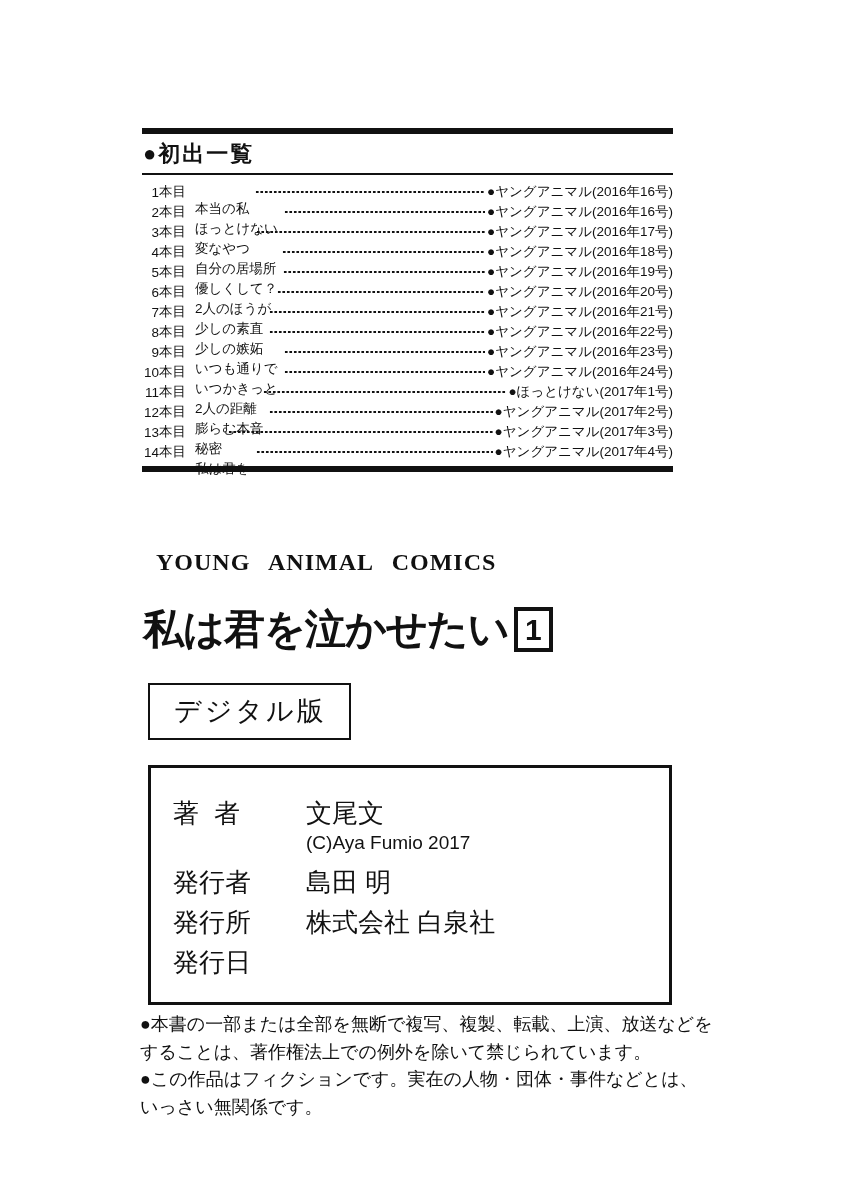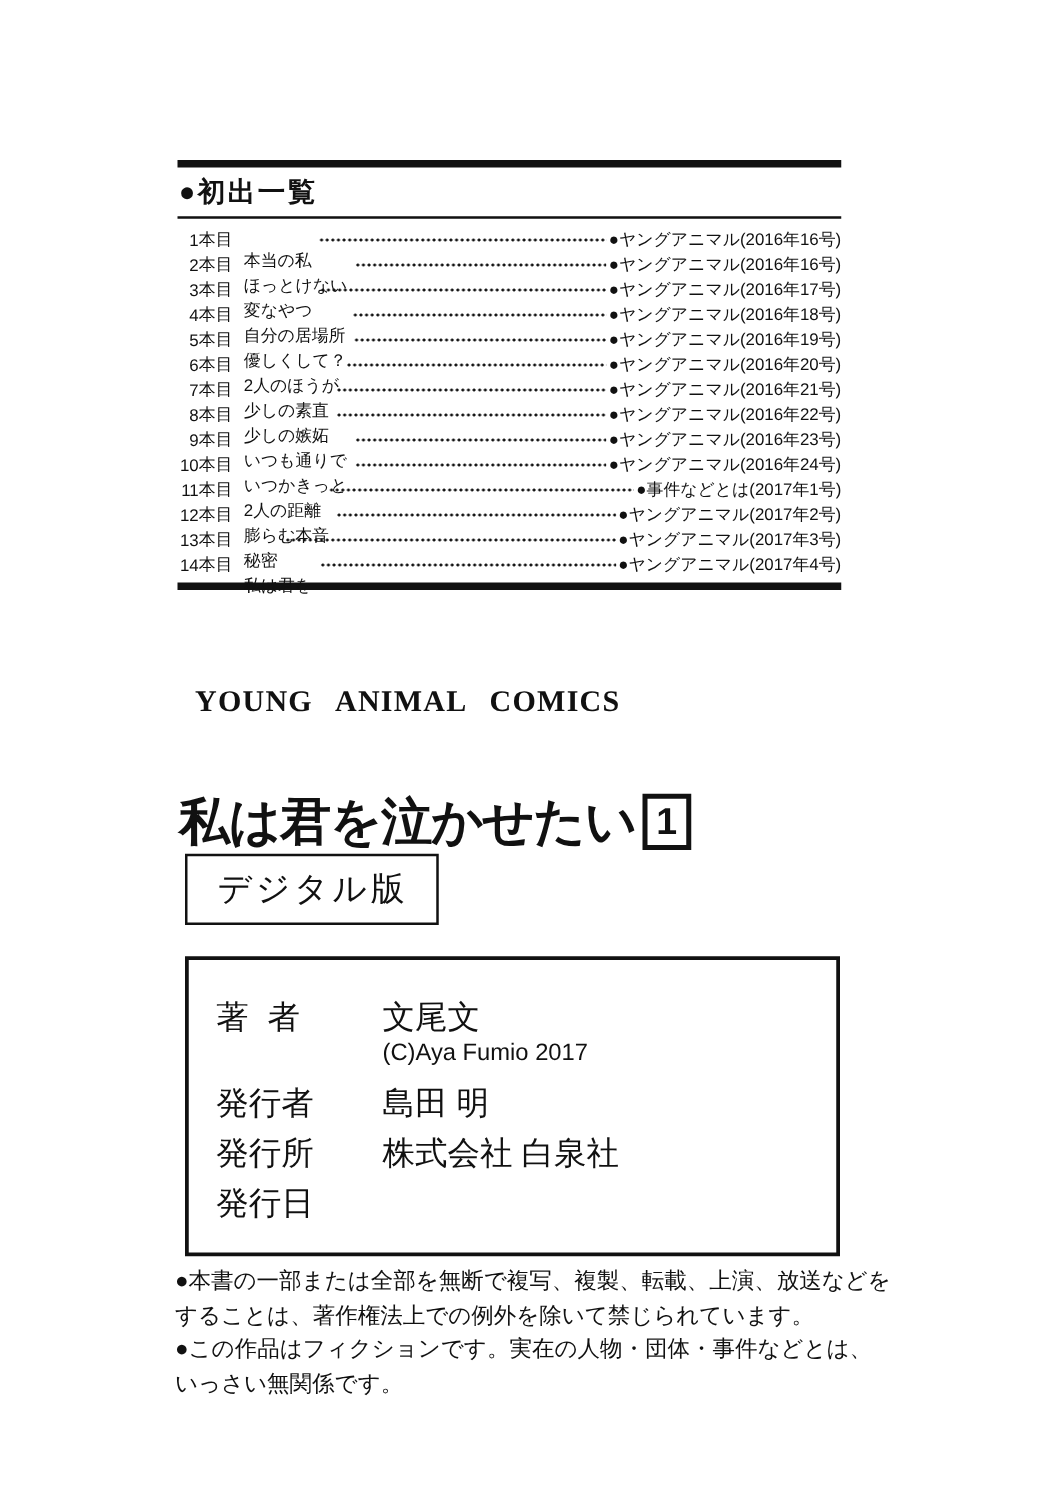--- a/index.html
+++ b/index.html
@@ -25,21 +25,21 @@
   }
   .pub-src { flex-shrink:0; }
 
   
   .brand {
     position:absolute; left:156px; top:549px;
     font-family:"Liberation Serif", serif; font-size:24px; font-weight:bold;
     letter-spacing:1px; word-spacing:12px;
   }
   .book-title {
-    position:absolute; left:143px; top:630px; display:flex; align-items:center;
+    position:absolute; left:143px; top:602px; display:flex; align-items:center;
     font-size:41px; font-weight:bold; letter-spacing:-1px;
   }
   .volume-badge {
     display:inline-flex; align-items:center; justify-content:center;
     width:31px; height:37px; border:4px solid #111; margin-left:5px;
     font-size:30px; font-weight:bold; letter-spacing:0;
   }
 
   
   .digital {
@@ -151,21 +151,21 @@
           <span class="pub-title">いつかきっと</span>
           <span class="dots"></span>
           <span class="pub-src">●ヤングアニマル(2016年24号)</span>
         </div>
 
         <div class="pub-row">
           <span class="pub-num">11</span>
           <span class="pub-unit">本目</span>
           <span class="pub-title">2人の距離</span>
           <span class="dots"></span>
-          <span class="pub-src">●事件などとは(2017年1号)</span>
+          <span class="pub-src">●ほっとけない(2017年1号)</span>
         </div>
 
         <div class="pub-row">
           <span class="pub-num">12</span>
           <span class="pub-unit">本目</span>
           <span class="pub-title">膨らむ本音</span>
           <span class="dots"></span>
           <span class="pub-src">●ヤングアニマル(2017年2号)</span>
         </div>
 

